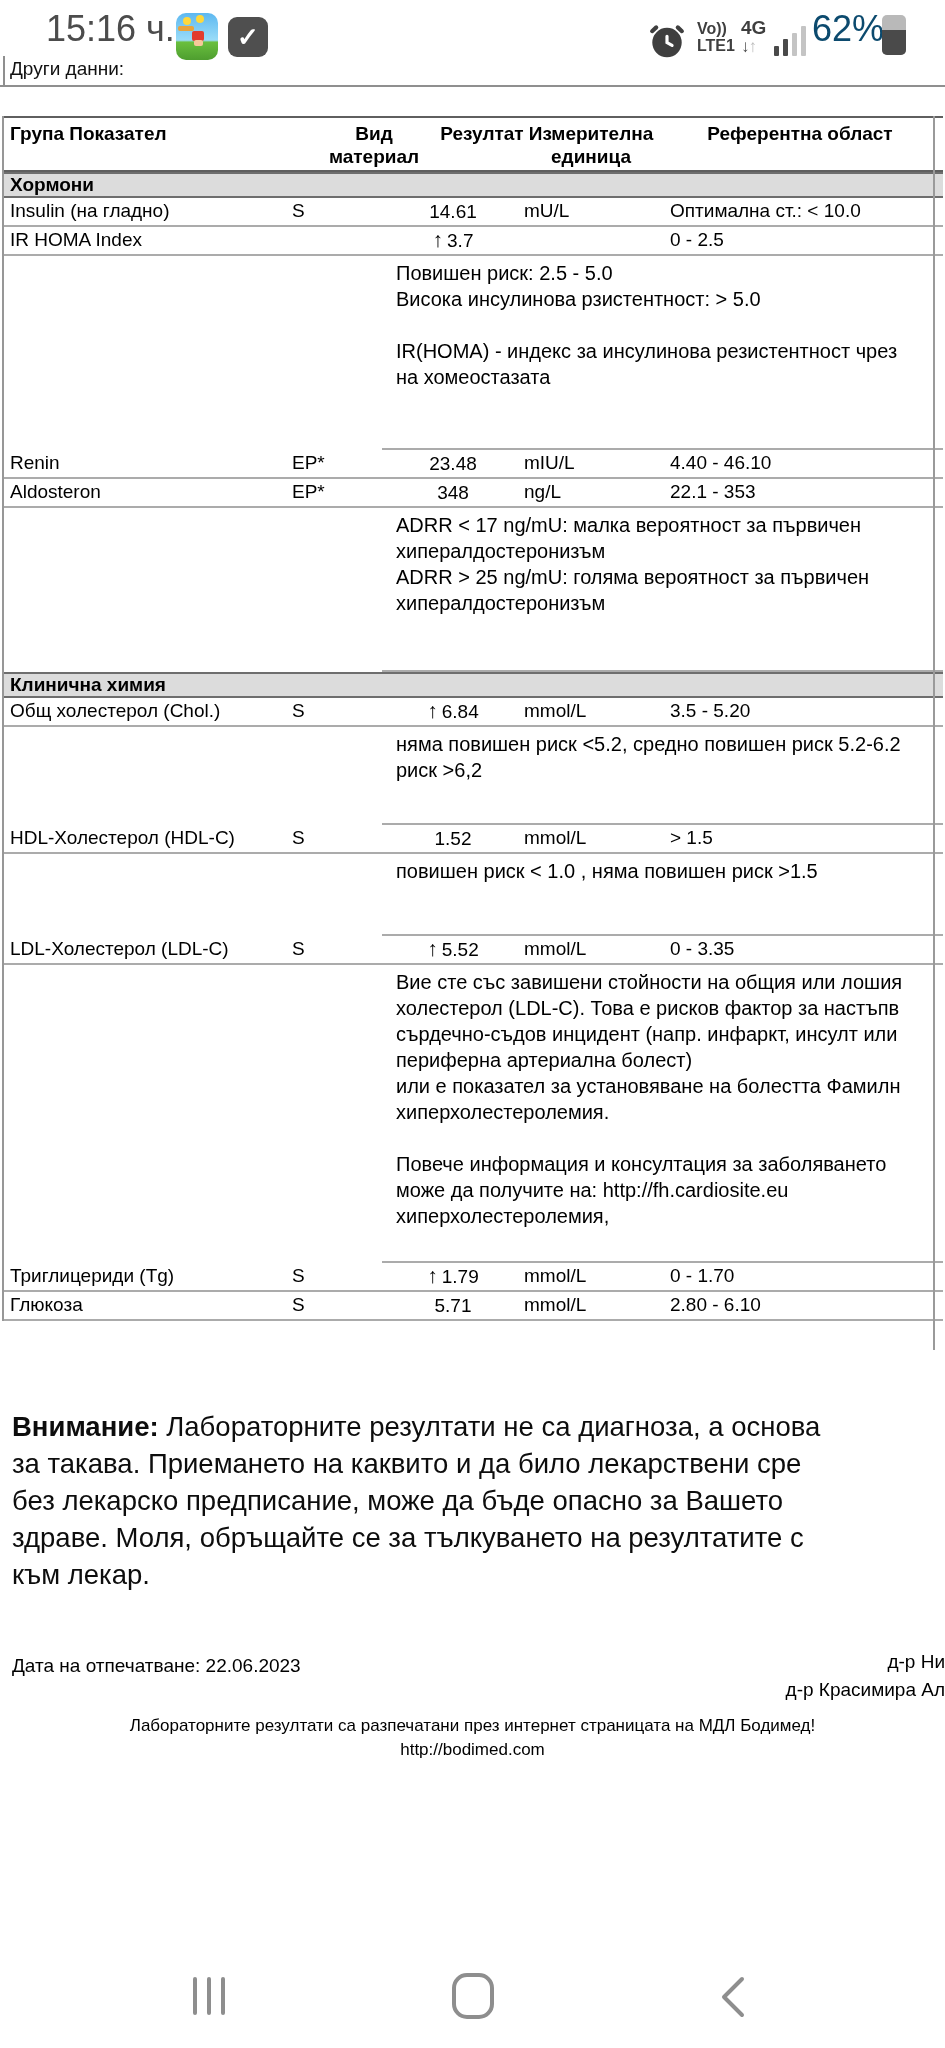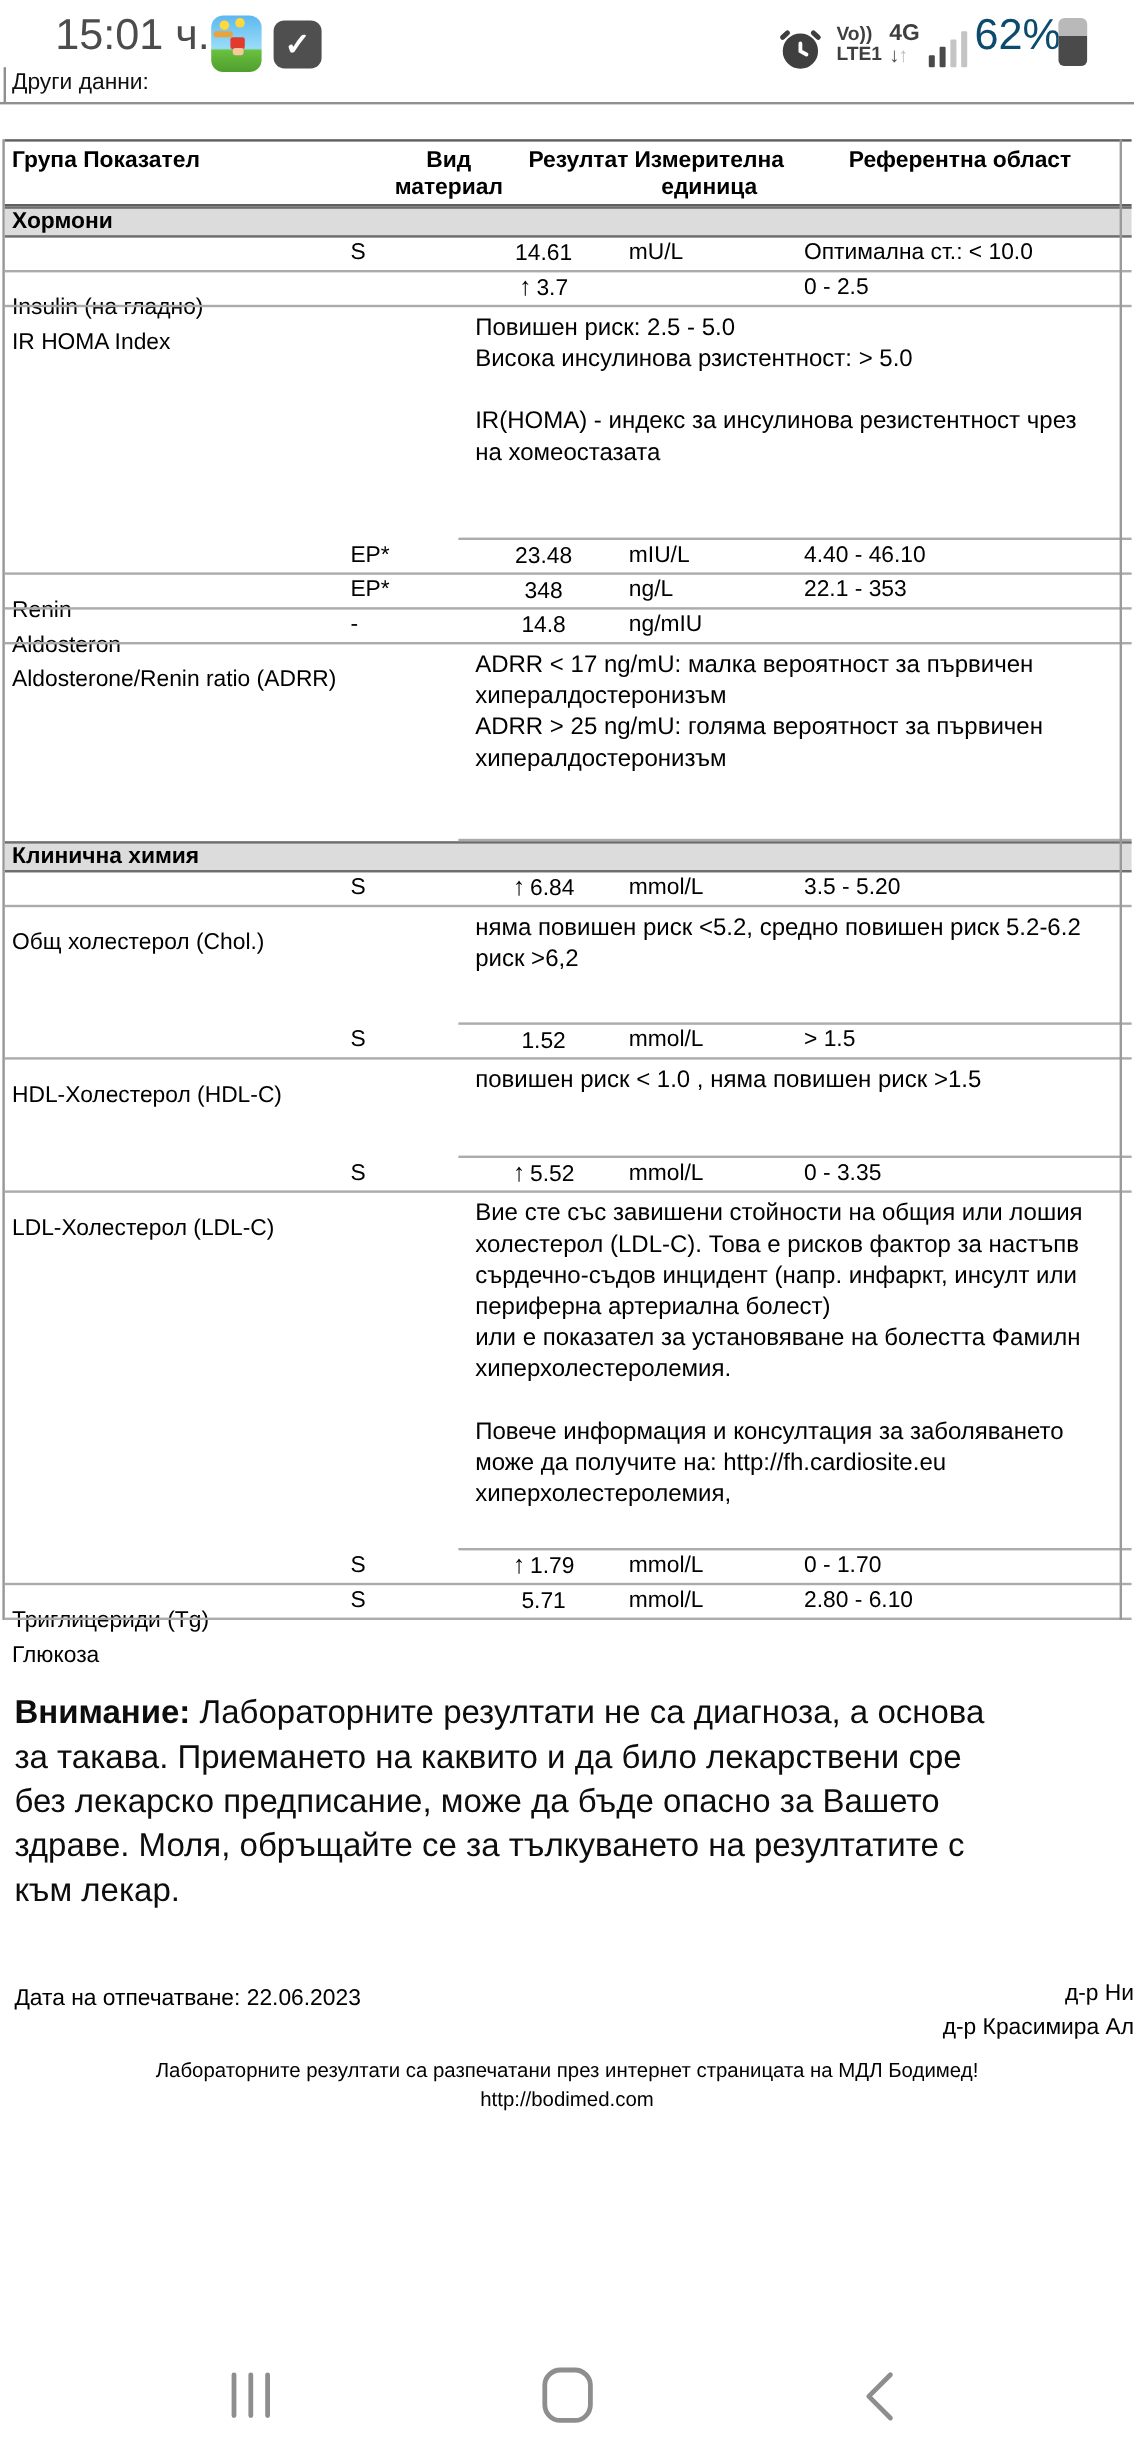--- a/index.html
+++ b/index.html
@@ -44,21 +44,21 @@
     font-weight:bold; font-size:19px; }
   .thead .h  { position:absolute; top:4px; line-height:23px; }
   .thead .hc { transform:translateX(-50%); text-align:center; }
   .h1 { left:6px; } .h2 { left:370px; width:110px; } .h3 { left:478px; }
   .h4 { left:587px; width:140px; } .h5 { left:796px; width:320px; }
 
   .band { height:26px; background:#dcdcdc; border-top:2px solid #6e6e6e; border-bottom:2px solid #6e6e6e;
     font-weight:bold; font-size:19px; line-height:21px; padding-left:6px; }
 
   .trow { position:relative; height:29px; border-bottom:2px solid #ababab; font-size:19px; line-height:26px; }
-  .c-name { position:absolute; left:6px;   white-space:nowrap;margin-top:46px; }
+  .c-name { position:absolute; left:6px;   white-space:nowrap; }
   .c-mat  { position:absolute; left:288px; white-space:nowrap; }
   .c-res  { position:absolute; left:378px; width:142px; text-align:center; white-space:nowrap; }
   .c-res .flag { font-weight:bold; margin-right:4px; font-size:21px; }
   .c-res .flag:empty { margin-right:0; }
   .c-unit { position:absolute; left:520px; width:120px; text-align:left; white-space:nowrap; }
   .c-ref  { position:absolute; left:666px; white-space:nowrap; }
 
   .crow { display:flex; }
   .crow .spacer { width:378px; }
   .crow .cbody { flex:1; border-bottom:2px solid #ababab; padding:4px 0 0 14px; font-size:20px; line-height:26px; }
@@ -77,21 +77,21 @@
   .nav-recents i { width:4px; height:38px; background:#8e8e8e; border-radius:2px; }
   .nav-home { position:absolute; left:452px; top:1973px; width:42px; height:46px;
     border:4px solid #8e8e8e; border-radius:15px; cursor:pointer; }
   .nav-back { position:absolute; left:716px; top:1975px; cursor:pointer; }
 </style>
 </head>
 <body>
 
 <div id="screen">
 
-  <div class="sb-time">15:01 ч.</div>
+  <div class="sb-time">15:16 ч.</div>
   <div class="app-icon">
     <div class="coin1"></div>
     <div class="coin2"></div>
     <div class="plat"></div>
     <div class="hero"></div>
     <div class="face"></div>
   </div>
   <div class="check-icon">✓</div>
 
   <div class="alarm-icon">
@@ -173,27 +173,20 @@
     </div>
 
     <div class="trow">
       <span class="c-name">Aldosteron</span>
       <span class="c-mat">EP*</span>
       <span class="c-res"><b class="flag"></b><span>348</span></span>
       <span class="c-unit">ng/L</span>
       <span class="c-ref">22.1 - 353</span>
     </div>
 
-    <div class="trow">
-      <span class="c-name">Aldosterone/Renin ratio (ADRR)</span>
-      <span class="c-mat">-</span>
-      <span class="c-res"><b class="flag"></b><span>14.8</span></span>
-      <span class="c-unit">ng/mIU</span>
-      <span class="c-ref"></span>
-    </div>
 
     <div class="crow" style="min-height:164px">
       <div class="spacer"></div>
       <div class="cbody">
         <div>ADRR &lt; 17 ng/mU: малка вероятност за първичен</div>
         <div>хипералдостеронизъм</div>
         <div>ADRR &gt; 25 ng/mU: голяма вероятност за първичен</div>
         <div>хипералдостеронизъм</div>
       </div>
     </div>

